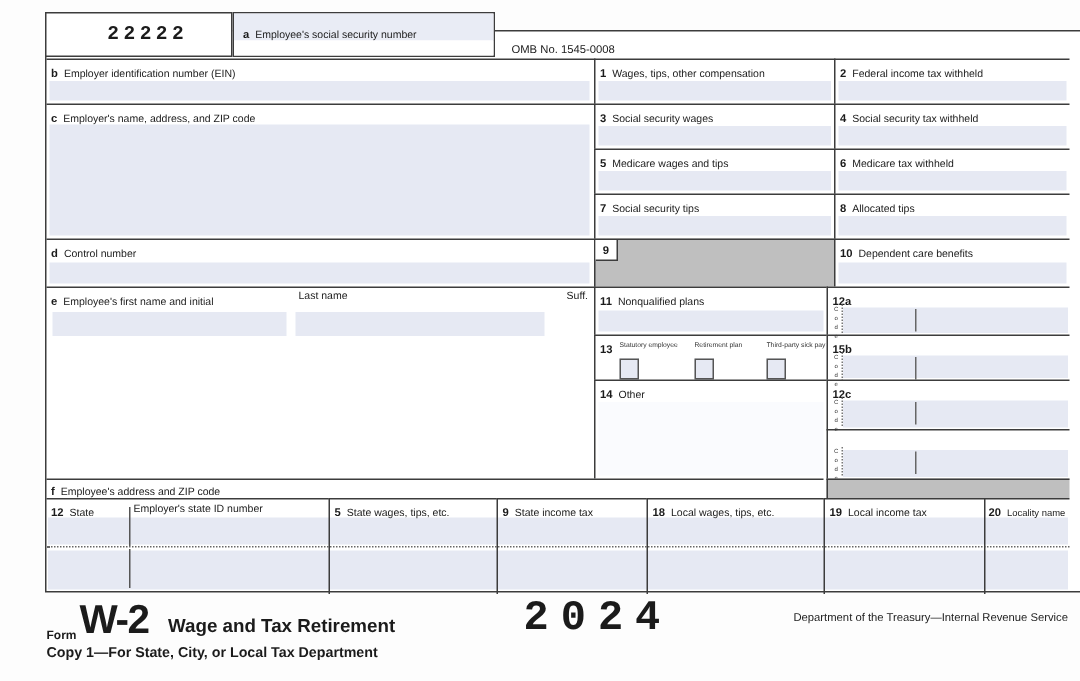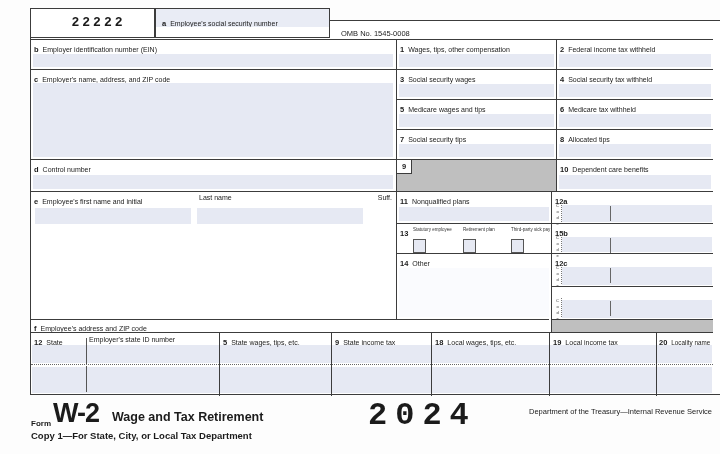--- a/index.html
+++ b/index.html
@@ -190,15 +190,15 @@
 <div class="abs" style="left:155px;top:8px;width:175px;height:30px;border:1.5px solid #3c3c3c;background:#fff;">
   <div class="abs" style="left:0;top:0;width:100%;height:18px;background:#e9ecf5;padding:3px 0 0 6px;">
     <span class="num">a</span><span class="lab">Employee's social security number</span>
   </div>
   <div class="abs" style="left:0;top:18px;width:100%;height:10px;background:#fff;"></div>
 </div>
 
 <div class="ftr" style="left:31px;top:419px;font-size:8px;font-weight:bold;">Form</div>
 <div class="ftr" style="left:53px;top:398px;font-size:27px;font-weight:800;letter-spacing:-1px;">W-2</div>
 <div class="ftr" style="left:112px;top:410px;font-size:12.5px;font-weight:bold;">Wage and Tax Retirement</div>
-<div class="ftr seg" style="left:356px;top:397px;font-size:32px;letter-spacing:8px;">2024</div>
+<div class="ftr seg" style="left:337px;top:397px;font-size:28px;letter-spacing:8px;">2024</div>
 <div class="ftr" style="right:8px;top:407px;font-size:7.5px;color:#222;">Department of the Treasury—Internal Revenue Service</div>
 <div class="ftr" style="left:31px;top:430px;font-size:9.5px;font-weight:bold;">Copy 1—For State, City, or Local Tax Department</div>
 
 </body></html>

